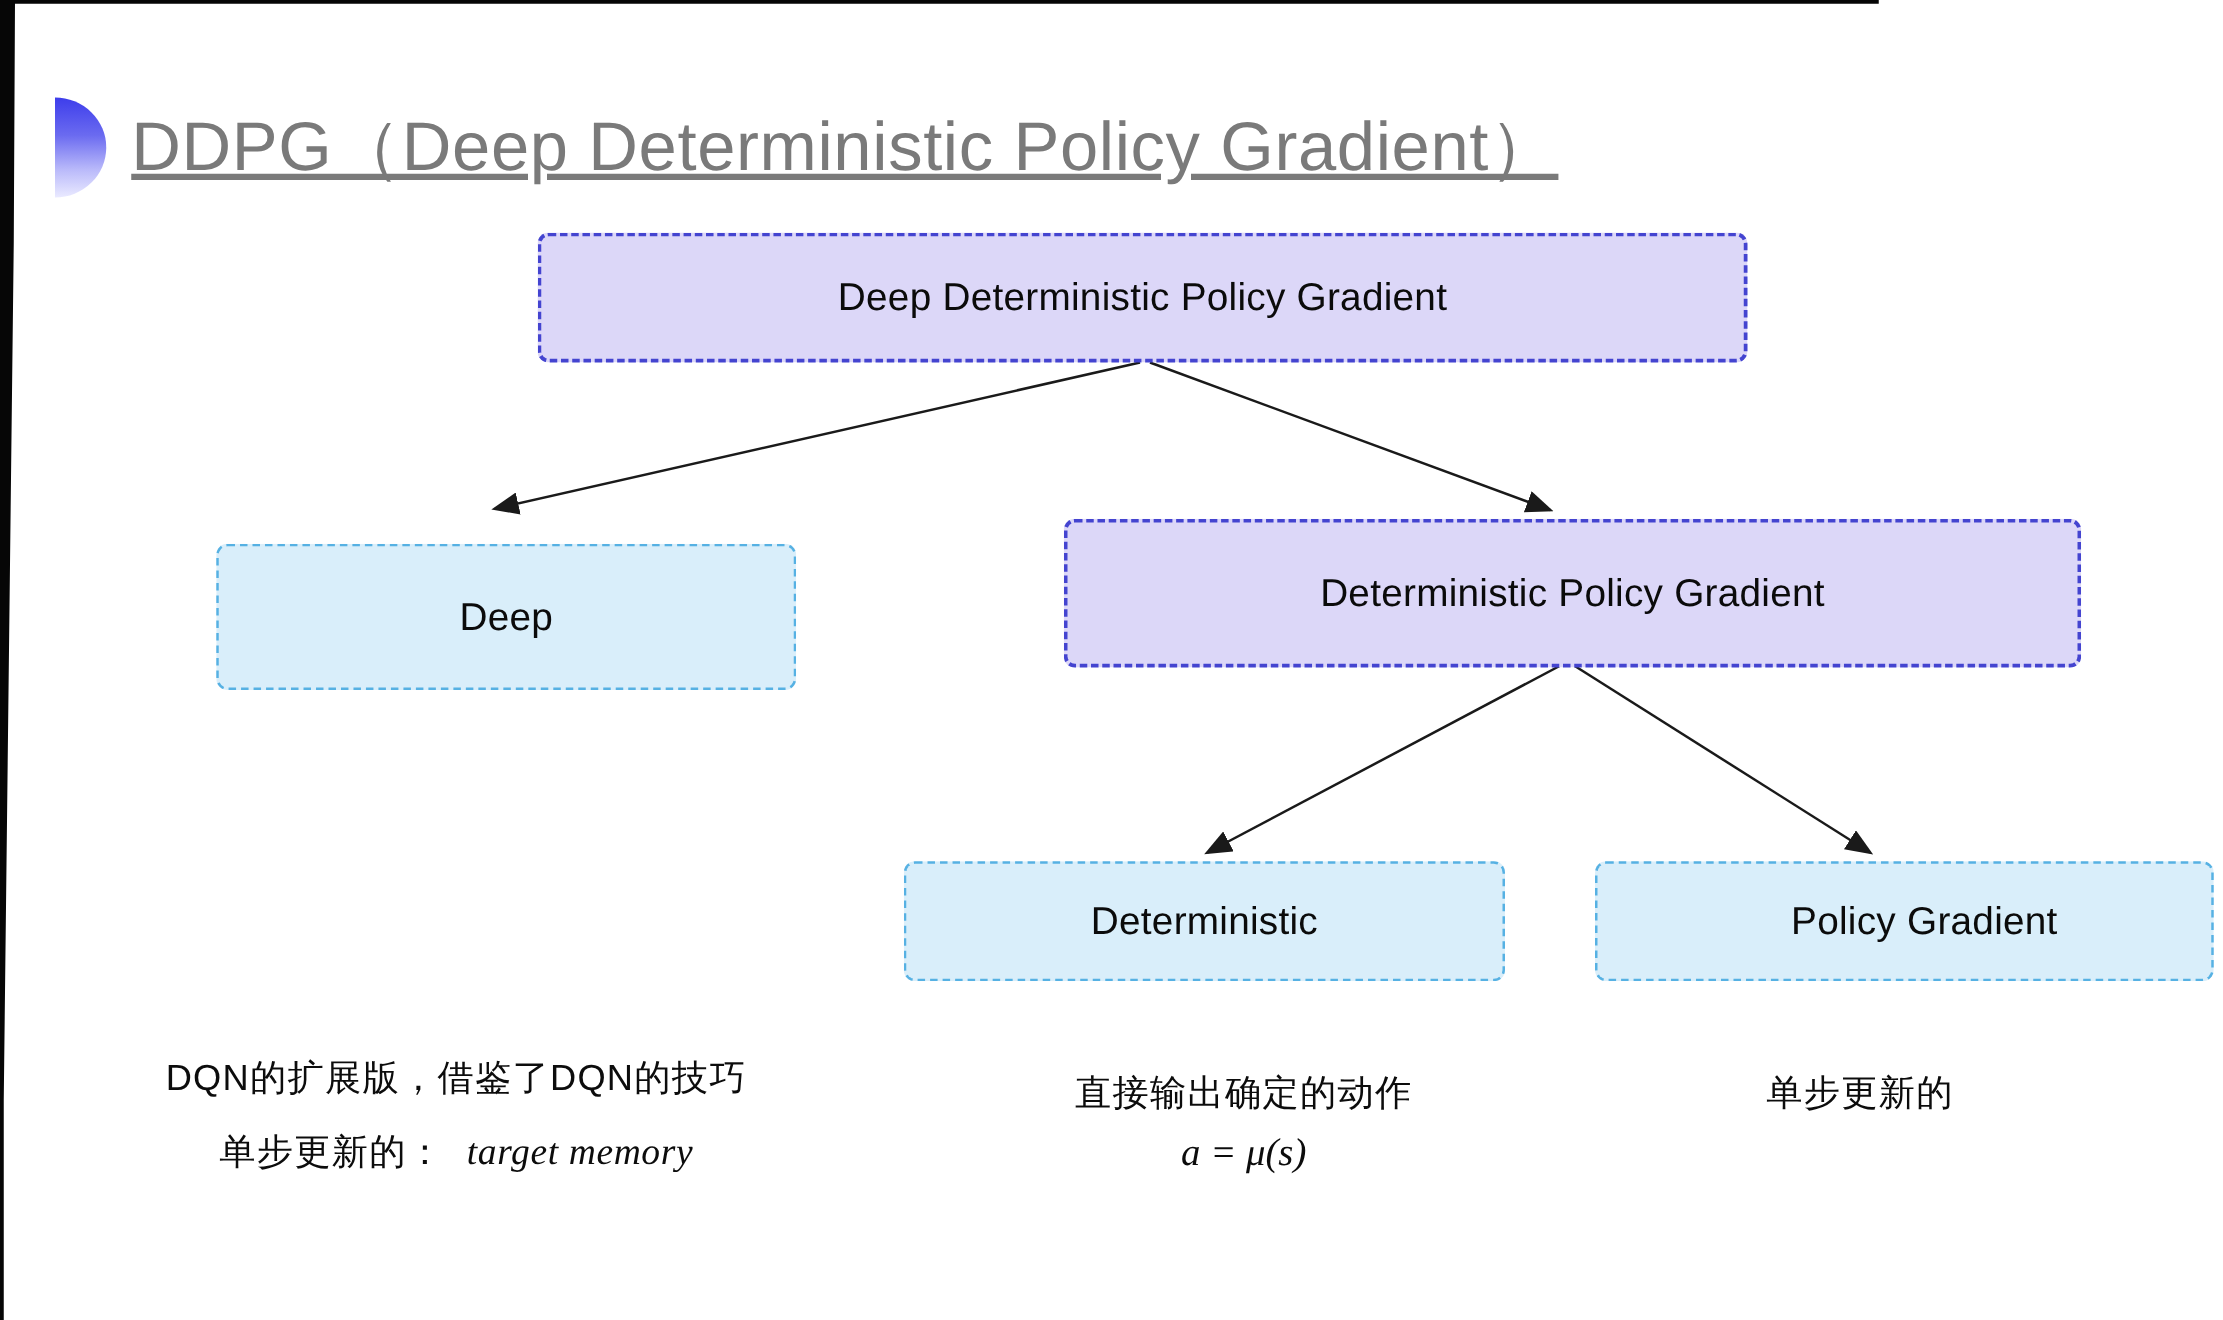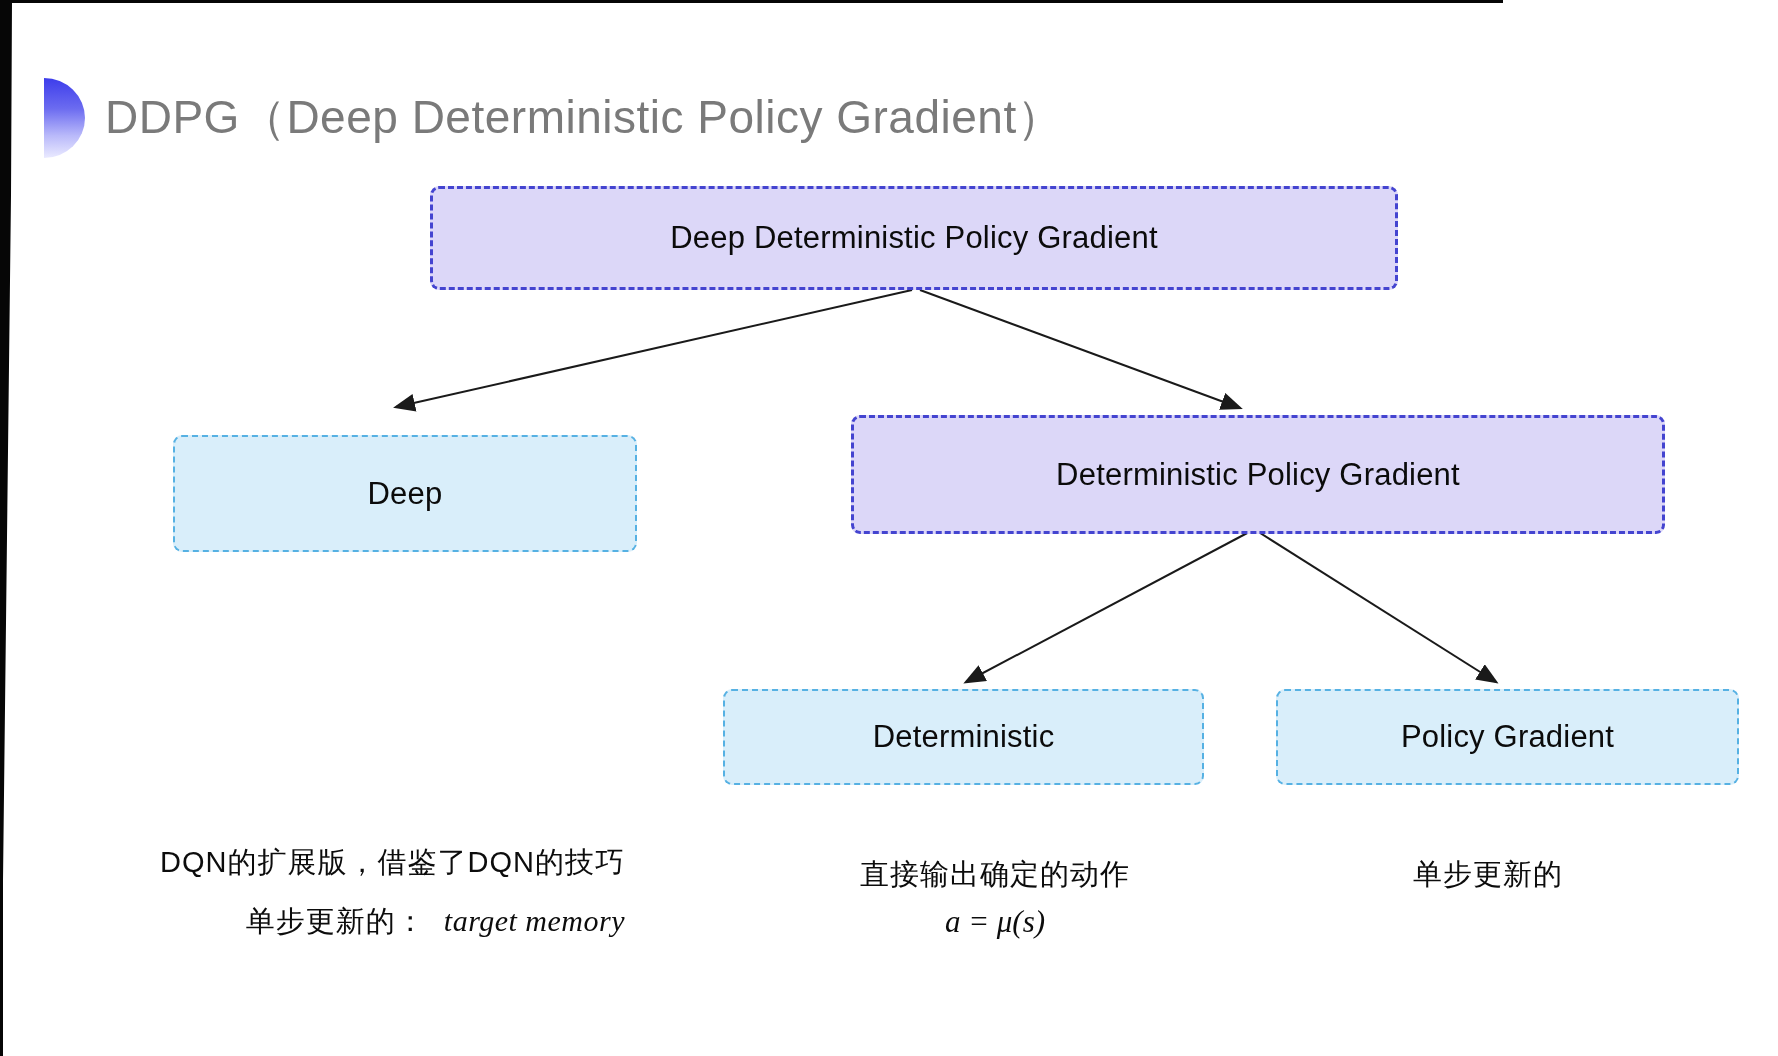--- a/index.html
+++ b/index.html
@@ -11,48 +11,48 @@
   .edge-svg, .arrow-svg { position:absolute; left:0; top:0; width:1778px; height:1056px; }
 
   
   .title-row { position:absolute; left:44px; top:78px; display:flex; align-items:center; }
   .title-bullet {
     width:41px; height:80px; margin-right:20px;
     border-radius:0 41px 41px 0 / 0 40px 40px 0;
     background:linear-gradient(180deg, var(--bullet-top,#3d3deb) 0%, #6b6bf0 38%, #b9b9fa 72%, #eaeaff 100%);
   }
   .page-title {
-    font-size:46px; color:var(--title-gray,#7a7a7a); font-weight:400;
-    letter-spacing:0.5px; white-space:nowrap;
+    font-size:55px; color:var(--title-gray,#7a7a7a); font-weight:400;
+    letter-spacing:0.5px; white-space:nowrap;text-decoration:underline;
   }
 
   
   .node {
     position:absolute; display:flex; align-items:center; justify-content:center;
     border-radius:9px; font-size:31px; color:#0b0b0b; font-weight:500;
     letter-spacing:0.2px; white-space:nowrap;
   }
   .node.purple { background:var(--lavender,#dcd7f8); border:3px dashed var(--purple-border,#4444d0); }
   .node.cyan   { background:var(--cyan,#d9eefa);     border:2px dashed var(--cyan-border,#56b1e3); }
 
   .node-root { left:430px; top:186px; width:962px; height:98px; }
   .node-deep { left:173px; top:435px; width:460px; height:113px; }
   .node-dpg  { left:851px; top:415px; width:808px; height:113px; }
   .node-det  { left:723px; top:689px; width:477px; height:92px; }
-  .node-pg   { left:1276px; top:689px; width:459px; height:92px; }
+  .node-pg   { left:1276px; top:689px; width:459px; height:92px;padding-left:32px; }
 
   
   .annot { position:absolute; text-align:center; color:#0c0c0c; }
   .annot .cjk-line { font-size:29px; font-weight:500; letter-spacing:1px; }
   .annot .term {
     font-family:"Liberation Serif", serif; font-style:italic;
     font-size:30px; font-weight:500; letter-spacing:0.5px;
   }
   .annot-left  { left:105px; top:843px; width:520px; }
-  .annot-left .row { margin-bottom:19px; white-space:nowrap;text-align:right; }
+  .annot-left .row { margin-bottom:19px; white-space:nowrap; }
   .annot-left .row:nth-child(3) { margin-top:8px; }
   .annot-mid   { left:795px; top:855px; width:400px; }
   .annot-right { left:1288px; top:855px; width:400px; }
   .formula-line { margin-top:9px; font-family:"Liberation Serif", serif; font-style:italic;
                   font-size:31px; font-weight:500; }
   .mix-line { margin-top:9px; font-size:29px; font-weight:500; }
   .gap-after-colon { display:inline-block; width:18px; }
 </style>
 </head>
 <body>

